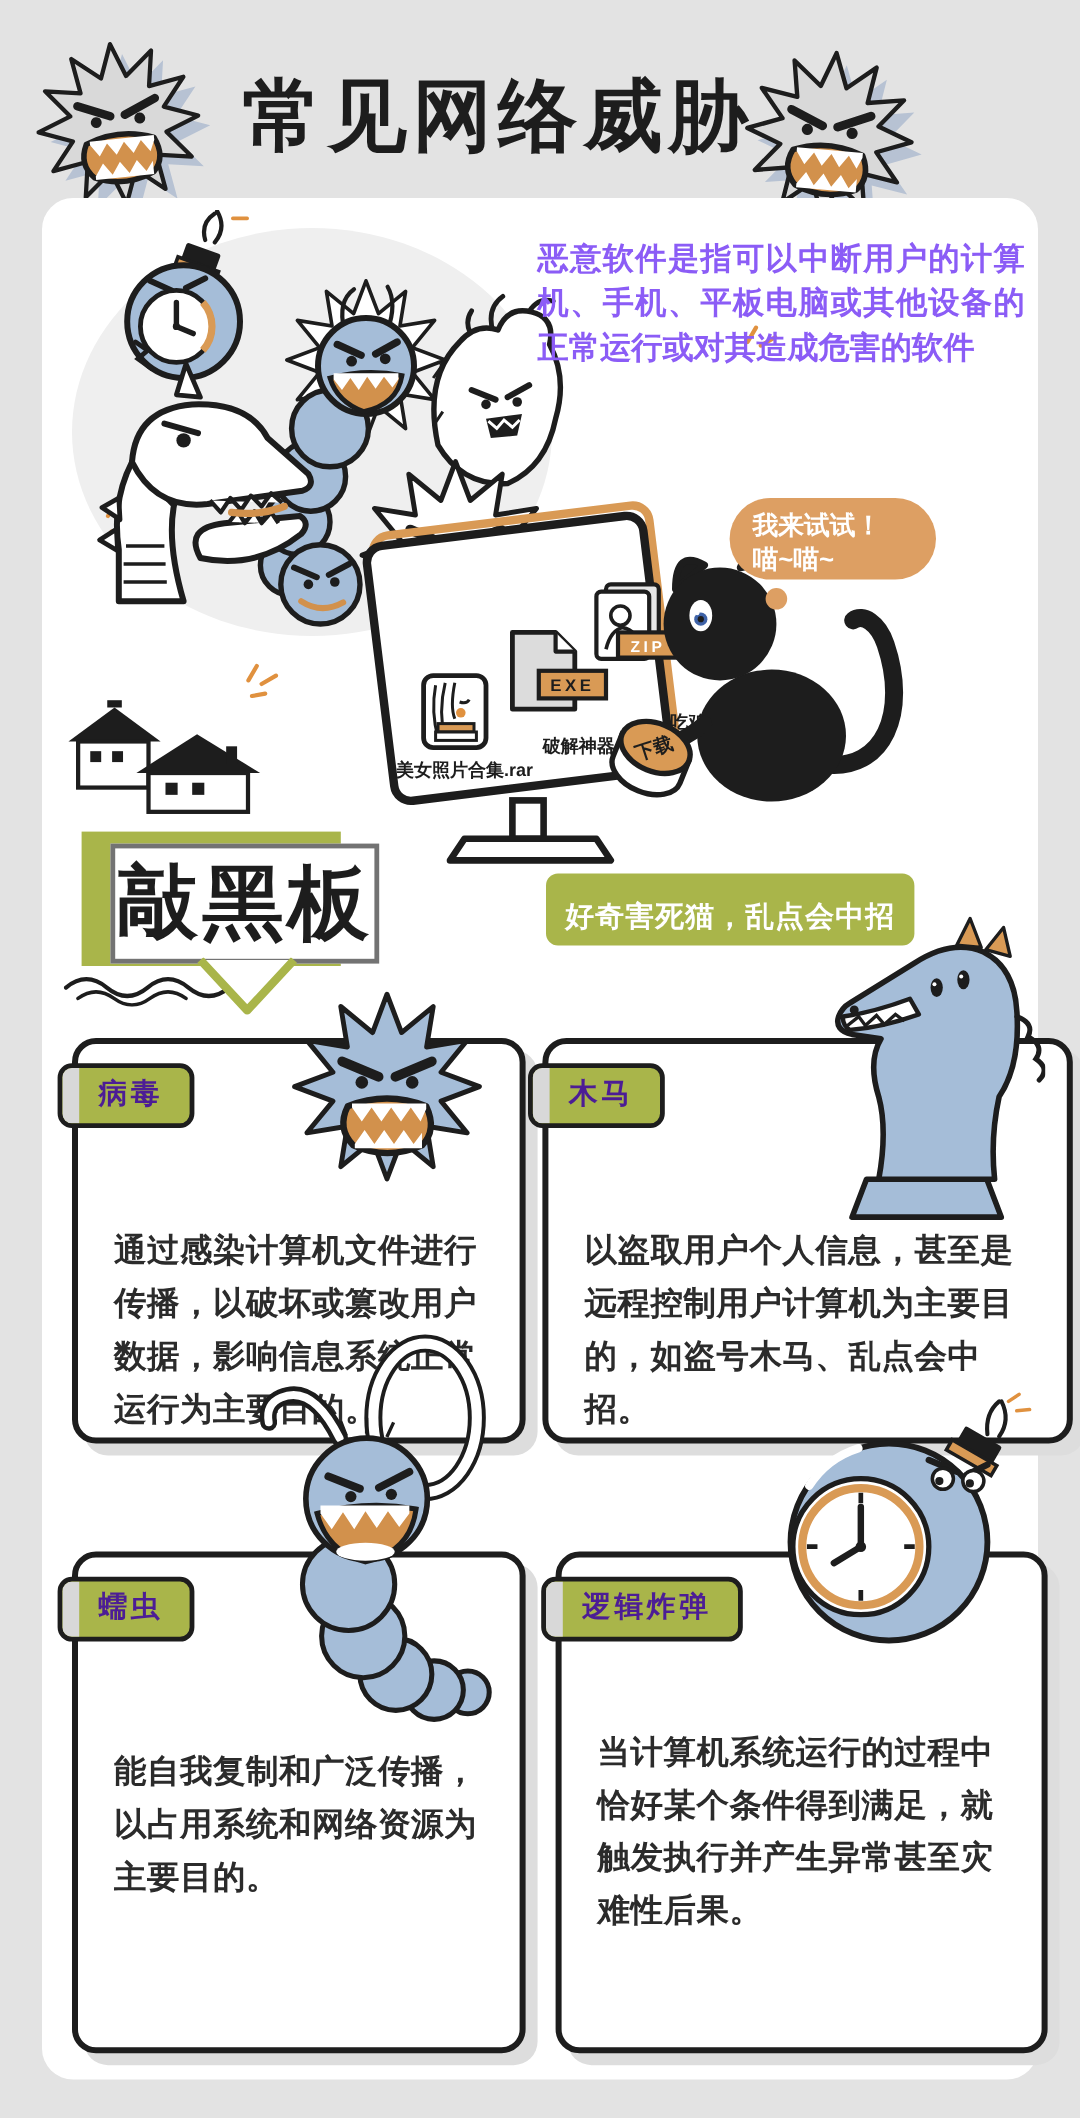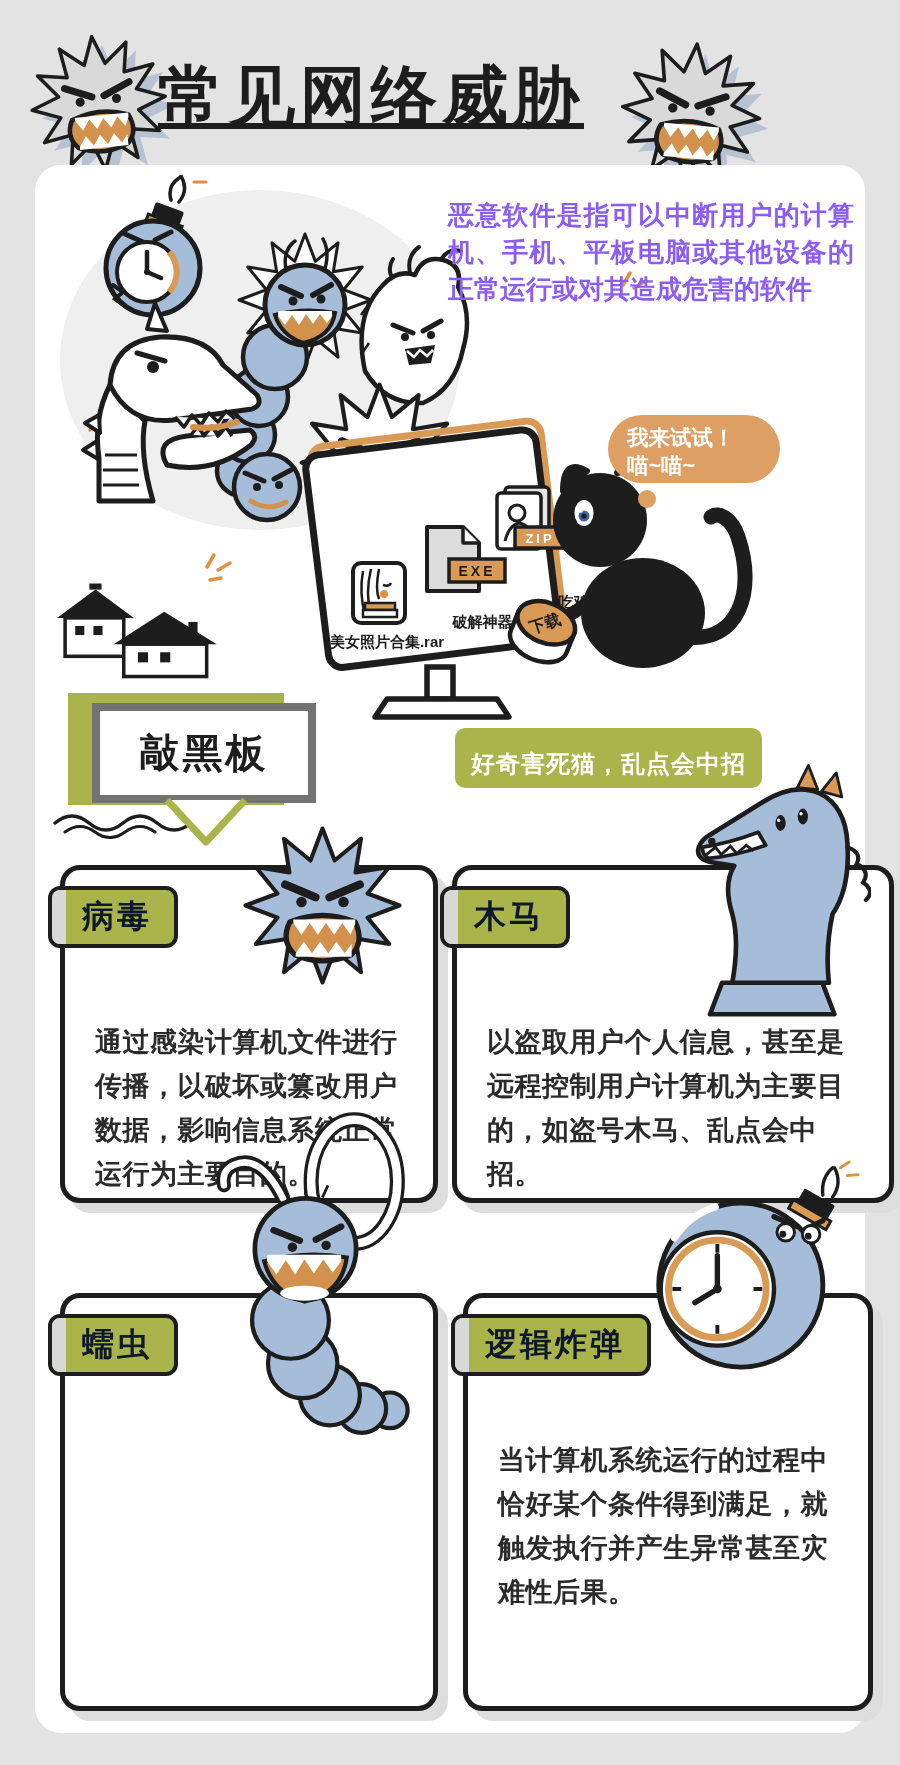--- a/index.html
+++ b/index.html
@@ -10,21 +10,21 @@
     color:#1d1d1d;
     position:relative;
     overflow:hidden;
   }
   
   .header { position:absolute; left:0; top:0; width:900px; height:170px; }
   .star-left  { position:absolute; left:26px;  top:30px;  width:152px; height:152px; transform:rotate(-6deg); }
   .star-right { position:absolute; left:616px; top:38px;  width:156px; height:156px; transform:rotate(5deg); }
   .page-title {
     position:absolute; left:158px; top:52px; width:470px;
-    text-align:left; font-size:66px; font-weight:900; letter-spacing:5px; color:#1d1d1d;text-decoration:underline;
+    text-align:right; font-size:66px; font-weight:900; letter-spacing:5px; color:#1d1d1d;
   }
   
   .panel {
     position:absolute; left:35px; top:165px; width:830px; height:1568px;
     background:#ffffff; border-radius:26px;
   }
   .illo { position:absolute; left:0; top:10px; width:830px; height:560px; }
   .definition {
     position:absolute; left:413px; top:32px; width:406px;
     font-size:26px; font-weight:700; line-height:37px;
@@ -34,44 +34,44 @@
     position:absolute; left:420px; top:563px;
     background:#a9b54a; color:#ffffff;
     font-size:24px; font-weight:700; letter-spacing:1px;
     padding:20px 16px 8px; border-radius:10px;
   }
   
   .houses { position:absolute; left:20px; top:412px; width:182px; height:102px; }
   .slab   { position:absolute; left:33px; top:528px; width:216px; height:112px; background:#a9b54a; z-index:1; }
   .kb-box {
     position:absolute; left:57px; top:538px; width:224px; height:100px;
-    background:#ffffff; border:8px solid #737373; z-index:2;
+    background:#ffffff; border:4px solid #737373; z-index:2;
     display:flex; align-items:center; justify-content:center;
-    font-size:40px; font-weight:900; letter-spacing:3px;
+    font-size:68px; font-weight:900; letter-spacing:3px;
   }
   .chevron { position:absolute; left:126px; top:633px; width:90px; height:52px; z-index:3; }
   .waves   { position:absolute; left:18px; top:642px; width:172px; height:32px; }
   
   .card {
     position:absolute; background:#ffffff;
     border:5px solid #1d1d1d; border-radius:20px;
     box-shadow:10px 10px 0 #dddddd;
   }
   .card1 { left:25px;  top:700px;  width:378px; height:338px; }
   .card2 { left:417px; top:700px;  width:442px; height:338px; }
   .card3 { left:25px;  top:1128px; width:378px; height:418px; }
   .card4 { left:428px; top:1128px; width:410px; height:418px; }
   .card-label {
     position:absolute; left:-17px; top:16px;
     display:flex; align-items:stretch;
     background:#a9b54a; border:4px solid #1d1d1d; border-radius:12px; overflow:hidden;
   }
   .card-label .strip { width:14px; background:#d8d8d8; }
   .card-label .ltext {
-    color:#0f172a; font-size:32px; font-weight:800; letter-spacing:3px;
+    color:#4c1d95; font-size:24px; font-weight:800; letter-spacing:3px;
     padding:10px 22px 12px 16px; line-height:1;
   }
   .card-text {
     position:absolute; left:30px; right:22px; top:150px;
     font-size:27px; font-weight:600; line-height:44px; letter-spacing:0.5px; color:#2b2b2b;
   }
   .card3 .card-text { top:156px; }
   .card4 .card-text { top:140px; }
   .icon-virus  { position:absolute; right:18px; top:-52px;  width:185px; height:175px; }
   .icon-knight { position:absolute; right:18px; top:-112px; width:205px; height:260px; }
@@ -332,20 +332,21 @@
       <circle cx="104" cy="226" r="41" fill="#a5bdd8" stroke="#1d1d1d" stroke-width="4.5"></circle>
       <circle cx="120" cy="150" r="54" fill="#a5bdd8" stroke="#1d1d1d" stroke-width="5"></circle>
       <path d="M102,94 l-5,-13 M120,92 l0,-14 M138,95 l6,-13" stroke="#1d1d1d" stroke-width="3"></path>
       <path d="M86,130 L114,141 M158,126 L131,140" stroke="#1d1d1d" stroke-width="7" stroke-linecap="round"></path>
       <circle cx="106" cy="148" r="5" fill="#1d1d1d"></circle>
         <circle cx="142" cy="146" r="5" fill="#1d1d1d"></circle>
       <path d="M76,163 Q120,151 164,159 Q159,197 119,206 Q85,197 76,163 Z" fill="#d2914c" stroke="#1d1d1d" stroke-width="4.5"></path>
       <path d="M79,163 L89,177 L99,162 L109,177 L119,161 L129,176 L139,161 L149,175 L158,163 L158,156 L79,156 Z" fill="#ffffff"></path>
       <ellipse cx="119" cy="197" rx="26" ry="8" fill="#ffffff"></ellipse>
     </svg>
+    <p class="card-text">能自我复制和广泛传播，以占用系统和网络资源为主要目的。</p>
   </section>
 
   <section class="card card4">
     <div class="card-label">
       <span class="strip"></span>
       <span class="ltext">逻辑炸弹</span>
     </div>
     <svg class="icon-bomb" viewBox="0 0 250 215">
       <path d="M196,36 q-2,-18 10,-28 M206,38 q10,-14 2,-30" stroke="#1d1d1d" stroke-width="3.5" fill="none" stroke-linecap="round"></path>
       <path d="M214,8 l9,-6 M221,16 l11,-1" stroke="#e0913f" stroke-width="3" stroke-linecap="round"></path>

